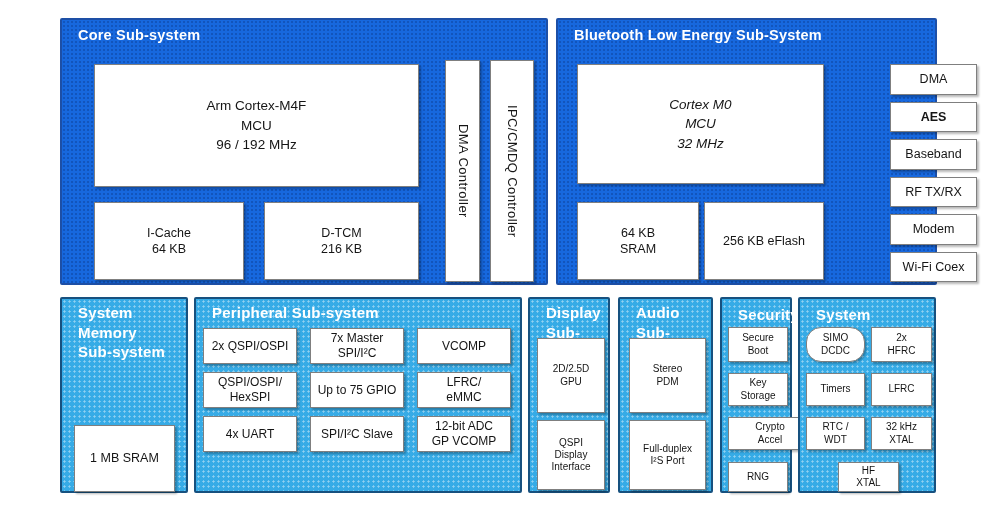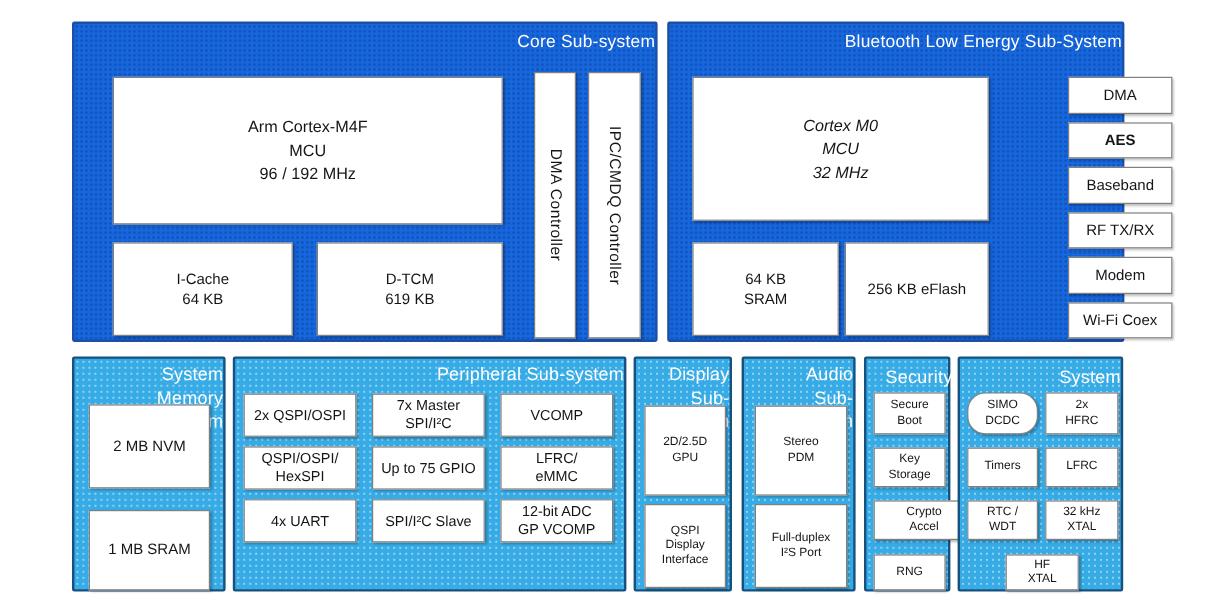--- a/index.html
+++ b/index.html
@@ -21,21 +21,21 @@
     position:absolute;
     background-color:#36ABE6;
     background-image:radial-gradient(rgba(255,255,255,0.45) 0.9px, rgba(0,0,0,0) 1.25px);
     background-size:5px 5px;
     border:2px solid #17517F;
     border-radius:2px;
     box-sizing:border-box;
   }
   .panel-title{
     position:absolute;left:16px;right:0;
-    color:#ffffff;font-weight:normal;text-align:right;
+    color:#ffffff;font-weight:bold;text-align:left;
     white-space:pre-line;letter-spacing:0.2px;
   }
   .title-lg{font-size:14.5px;top:7px;}
   .title-sm{font-size:15px;line-height:1.3;top:4px;}
 
   .white-box{
     position:absolute;
     background:#ffffff;
     border:1px solid #7f7f7f;
     box-shadow:1.5px 1.5px 2px rgba(0,0,0,0.28);
@@ -76,21 +76,21 @@
 <div id="stage">
 
   <div class="panel-dark" style="left:60px;top:18px;width:488px;height:267px;">
     <div class="panel-title title-lg">Core Sub-system</div>
     <div class="white-box big-text" style="left:32px;top:44px;width:325px;height:123px;">Arm Cortex-M4F
 MCU
 96 / 192 MHz</div>
     <div class="white-box" style="left:32px;top:182px;width:150px;height:78px;">I-Cache
 64 KB</div>
     <div class="white-box" style="left:202px;top:182px;width:155px;height:78px;">D-TCM
-619 KB</div>
+216 KB</div>
     <div class="white-box vbox" style="left:383px;top:40px;width:35px;height:222px;">DMA Controller</div>
     <div class="white-box vbox" style="left:428px;top:40px;width:44px;height:222px;">IPC/CMDQ Controller</div>
   </div>
 
   <div class="panel-dark" style="left:556px;top:18px;width:381px;height:267px;">
     <div class="panel-title title-lg">Bluetooth Low Energy Sub-System</div>
     <div class="white-box big-text" style="left:19px;top:44px;width:247px;height:120px;font-style:italic;">Cortex M0
 MCU
 32 MHz</div>
     <div class="white-box" style="left:19px;top:182px;width:122px;height:78px;">64 KB
@@ -102,21 +102,20 @@
       <div class="white-box">Baseband</div>
       <div class="white-box">RF TX/RX</div>
       <div class="white-box">Modem</div>
       <div class="white-box">Wi-Fi Coex</div>
     </div>
   </div>
 
   <div class="panel-light" style="left:60px;top:297px;width:128px;height:196px;">
     <div class="panel-title title-sm">System Memory
 Sub-system</div>
-    <div class="white-box" style="left:12px;top:38px;width:101px;height:70px;">2 MB NVM</div>
     <div class="white-box" style="left:12px;top:126px;width:101px;height:67px;">1 MB SRAM</div>
   </div>
 
   <div class="panel-light" style="left:194px;top:297px;width:328px;height:196px;">
     <div class="panel-title title-sm">Peripheral Sub-system</div>
     <div class="peri-grid">
       <div class="gbox">2x QSPI/OSPI</div>
       <div class="gbox">7x Master
 SPI/I²C</div>
       <div class="gbox">VCOMP</div>

